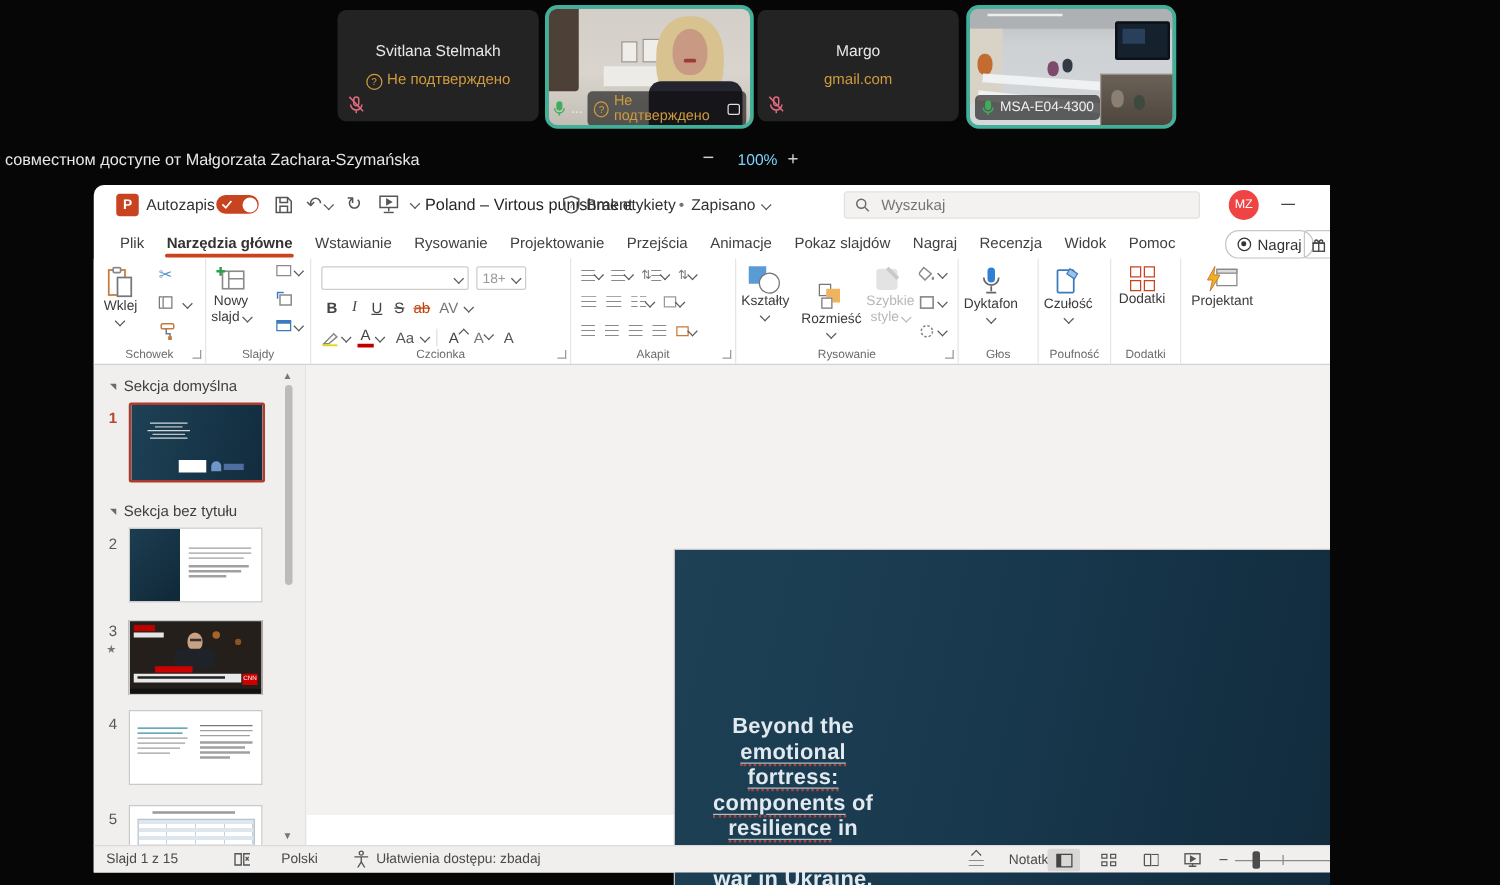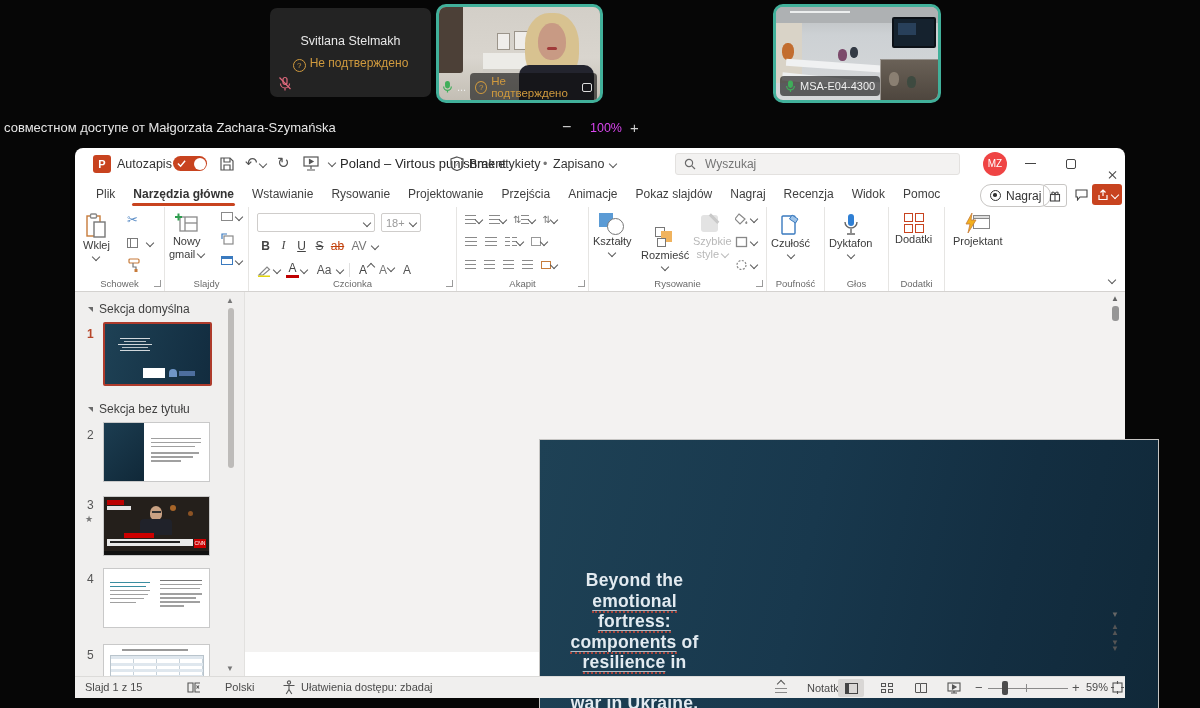--- a/index.html
+++ b/index.html
@@ -1,16 +1,16 @@
 <!DOCTYPE html>
 <html><head>
 <meta charset="utf-8">
 <style>
   html,body{margin:0;padding:0;background:#060606;font-family:"Liberation Sans",sans-serif;}
-  #screen{position:relative;width:1200px;height:708px;background:#060606;overflow:hidden;}
+  #screen{position:relative;width:1064px;height:708px;background:#060606;overflow:hidden;}
   .abs{position:absolute;}
   .flex{display:flex;align-items:center;}
 
   
   .tile{position:absolute;background:#232323;border-radius:7px;}
   .tile-name{color:#e8e8e8;font-size:12.5px;text-align:center;}
   .tile-status{color:#d09a3e;font-size:12px;text-align:center;margin-top:8px;}
   .qmark{display:inline-block;width:11px;height:11px;border:1px solid #d09a3e;border-radius:50%;font-size:8px;line-height:11px;text-align:center;color:#d09a3e;margin-right:4px;vertical-align:-1px;}
   .vtile{position:absolute;border:3px solid #41b09a;border-radius:10px;overflow:hidden;background:#888;}
   .pill{background:rgba(15,15,15,.62);border-radius:4px;display:flex;align-items:center;padding:2px 5px;}
@@ -90,20 +90,33 @@
         </svg>
       <span style="color:#eee;font-size:11px;">...</span>
       <span class="pill">
         <span class="qmark">?</span>
         <span style="color:#d09a3e;font-size:11.5px;">Не подтверждено</span>
         <span class="box-ic" style="width:11px;height:9px;border-color:#ddd;margin-left:5px;border-radius:2px;"></span>
       </span>
     </div>
   </div>
 
+  <div class="tile" style="left:606px;top:8px;width:161px;height:89px;">
+    <div class="abs" style="left:0;right:0;top:26px;">
+      <div class="tile-name">Margo</div>
+      <div class="tile-status">gmail.com</div>
+    </div>
+    <svg class="abs" style="left:8px;bottom:6px;" width="14" height="15" viewBox="0 0 14 15">
+        <g stroke="#e0697d" stroke-width="1.2" fill="none">
+          <rect x="5" y="1.5" width="4" height="7" rx="2"></rect>
+          <path d="M2.5 7.5a4.5 4.5 0 0 0 9 0M7 12v2.5"></path>
+          <line x1="1.5" y1="1.5" x2="12.5" y2="13"></line>
+        </g>
+      </svg>
+  </div>
 
   <div class="vtile" style="left:773px;top:4px;width:162px;height:93px;">
     <div class="abs" style="left:0;top:0;right:0;bottom:0;background:linear-gradient(180deg,#b9bcbe 0%,#cdd1d4 30%,#d6d8da 100%);"></div>
     <div class="abs" style="left:0;top:0;right:0;height:16px;background:#aeb1b3;"></div>
     <div class="abs" style="left:14px;top:4px;width:60px;height:2px;background:#eceeee;"></div>
     <div class="abs" style="left:0;top:16px;width:26px;height:60px;background:#d9d3c7;"></div>
     <div class="abs" style="left:6px;top:36px;width:12px;height:17px;background:#c26d2f;border-radius:45%;"></div>
     <div class="abs" style="left:10px;top:56px;width:120px;height:7px;background:#f0f1f2;transform:rotate(4deg);"></div>
     <div class="abs" style="left:6px;top:72px;width:130px;height:8px;background:#eef0f1;transform:rotate(6deg);"></div>
     <div class="abs" style="left:62px;top:42px;width:9px;height:12px;background:#7c4a6b;border-radius:45%;"></div>
@@ -121,21 +134,21 @@
             <rect x="4" y="1" width="4" height="7" rx="2"></rect>
             <path d="M1.8 6.5a4.2 4.2 0 0 0 8.4 0M6 11v2" fill="none"></path>
           </g>
         </svg>
       <span style="color:#f0f0f0;font-size:11px;margin-left:4px;">MSA-E04-4300</span>
     </div>
   </div>
 
   <div class="abs" style="left:4px;top:120px;color:#e6e6e6;font-size:13px;">совместном доступе от Małgorzata Zachara-Szymańska</div>
   <div class="abs" style="left:562px;top:118px;color:#cfcfcf;font-size:16px;">−</div>
-  <div class="abs" style="left:590px;top:121px;color:#d946ef;font-size:12.5px;">100%</div>
+  <div class="abs" style="left:590px;top:121px;color:#7dd3fc;font-size:12.5px;">100%</div>
   <div class="abs" style="left:630px;top:119px;color:#cfcfcf;font-size:15px;">+</div>
 
   <div class="win">
 
     <div class="abs flex" style="left:0;top:0;width:1050px;height:32px;">
       <div class="abs" style="left:18px;top:7px;width:18px;height:18px;background:#c8431f;border-radius:3px;color:#fff;font-size:11px;font-weight:700;text-align:center;line-height:18px;">P</div>
       <span class="abs tbar-text" style="left:42px;top:9px;">Autozapis</span>
       <div class="abs" style="left:98px;top:8px;width:34px;height:15px;background:#c8431f;border-radius:8px;">
         <svg class="abs" style="left:4px;top:3px;" width="9" height="9" viewBox="0 0 10 10">
             <path d="M1 5l3 3 5-6" stroke="#fff" stroke-width="1.6" fill="none"></path>
@@ -269,21 +282,21 @@
                 <line x1="10" y1="4" x2="10" y2="18"></line>
                 <line x1="10" y1="10" x2="22" y2="10"></line>
               </g>
               <g stroke="#2e9e4f" stroke-width="2">
                 <line x1="3.5" y1="0.5" x2="3.5" y2="7.5"></line>
                 <line x1="0" y1="4" x2="7" y2="4"></line>
               </g>
             </svg>
           <span>Nowy</span>
           <span class="flex" style="gap:3px;">
-              <span>gmail</span>
+              <span>slajd</span>
               <span class="chev"></span>
             </span>
         </div>
         <div class="abs flex" style="left:56px;top:5px;gap:3px;">
             <span class="box-ic" style="width:12px;height:9px;border-color:#8a8a8a;"></span>
             <span class="chev"></span>
           </div>
         <svg class="abs" style="left:56px;top:26px;" width="13" height="13" viewBox="0 0 13 13">
             <g fill="none" stroke="#8a8a8a" stroke-width="1.2">
               <rect x="3" y="3" width="9" height="8"></rect>
@@ -428,42 +441,42 @@
             <svg width="13" height="12" viewBox="0 0 13 12">
               <circle cx="6.5" cy="6" r="4.5" fill="none" stroke="#888" stroke-width="1.2" stroke-dasharray="2 1.5"></circle>
             </svg>
             <span class="chev"></span>
           </div>
         <div class="g-label">Rysowanie</div>
         <span class="launch"></span>
       </div>
 
 
+      <div class="rg" style="width:64px;">
+        <div class="abs bigbtn" style="left:4px;top:2px;">
+          <svg width="18" height="24" viewBox="0 0 18 24">
+              <rect x="6" y="1" width="6" height="12" rx="3" fill="#2f7fd4"></rect>
+              <path d="M3 9a6 6 0 0 0 12 0M9 16v4M5 21h8" fill="none" stroke="#666" stroke-width="1.4"></path>
+            </svg>
+          <span>Dyktafon</span>
+            <span class="chev" style="margin-top:2px;"></span>
+        </div>
+        <div class="g-label">Głos</div>
+      </div>
+
       <div class="rg" style="width:58px;">
         <div class="abs bigbtn" style="left:4px;top:2px;">
           <svg width="22" height="24" viewBox="0 0 22 24">
               <rect x="2" y="3" width="13" height="18" rx="1" fill="none" stroke="#3a7abf" stroke-width="1.4"></rect>
               <path d="M12 2l6 4-2.5 4-6-4z" fill="#9ec3e8" stroke="#3a7abf" stroke-width="1"></path>
             </svg>
           <span>Czułość</span>
             <span class="chev" style="margin-top:2px;"></span>
         </div>
         <div class="g-label">Poufność</div>
-      </div>
-
-      <div class="rg" style="width:64px;">
-        <div class="abs bigbtn" style="left:4px;top:2px;">
-          <svg width="18" height="24" viewBox="0 0 18 24">
-              <rect x="6" y="1" width="6" height="12" rx="3" fill="#2f7fd4"></rect>
-              <path d="M3 9a6 6 0 0 0 12 0M9 16v4M5 21h8" fill="none" stroke="#666" stroke-width="1.4"></path>
-            </svg>
-          <span>Dyktafon</span>
-            <span class="chev" style="margin-top:2px;"></span>
-        </div>
-        <div class="g-label">Głos</div>
       </div>
 
       <div class="rg" style="width:56px;">
         <div class="abs bigbtn" style="left:6px;top:2px;">
           <span style="display:grid;grid-template-columns:9px 9px;grid-gap:2px;">
             <span class="box-ic" style="width:9px;height:9px;border-color:#c8431f;"></span>
               <span class="box-ic" style="width:9px;height:9px;border-color:#c8431f;"></span>
             <span class="box-ic" style="width:9px;height:9px;border-color:#c8431f;"></span>
               <span class="box-ic" style="width:9px;height:9px;border-color:#c8431f;"></span>
           </span>

